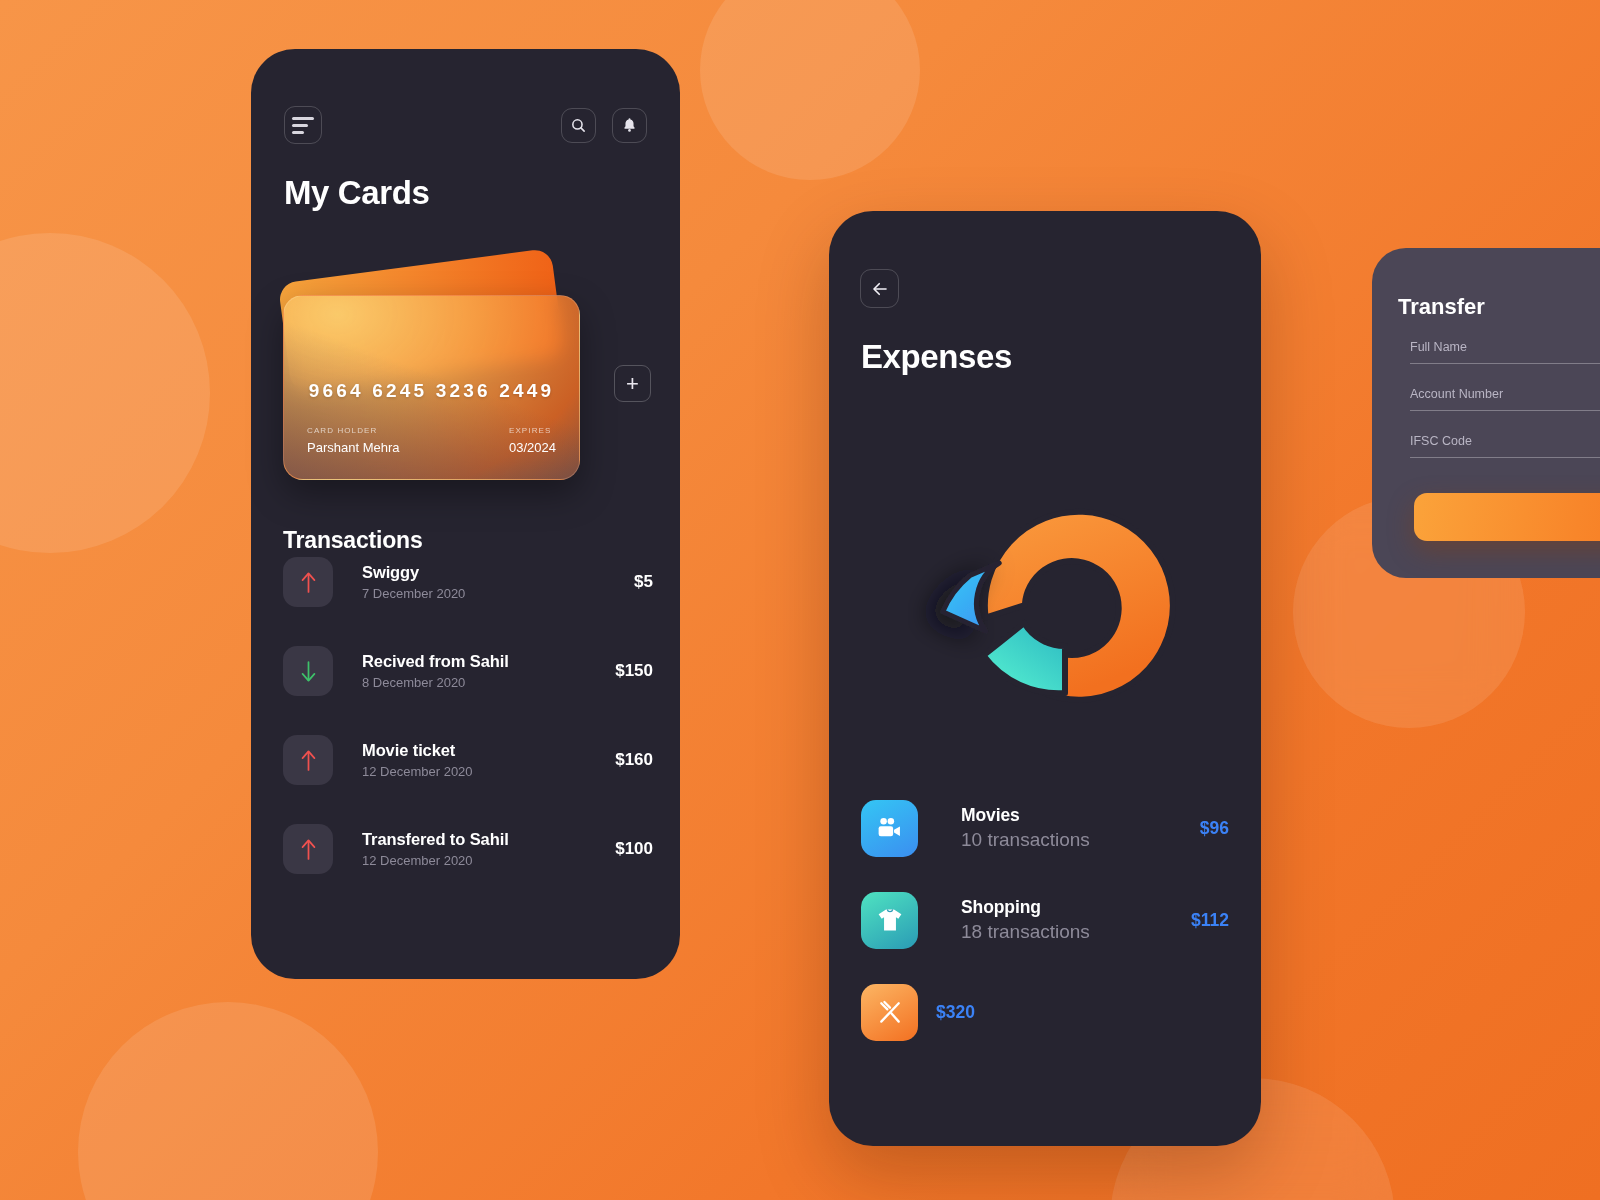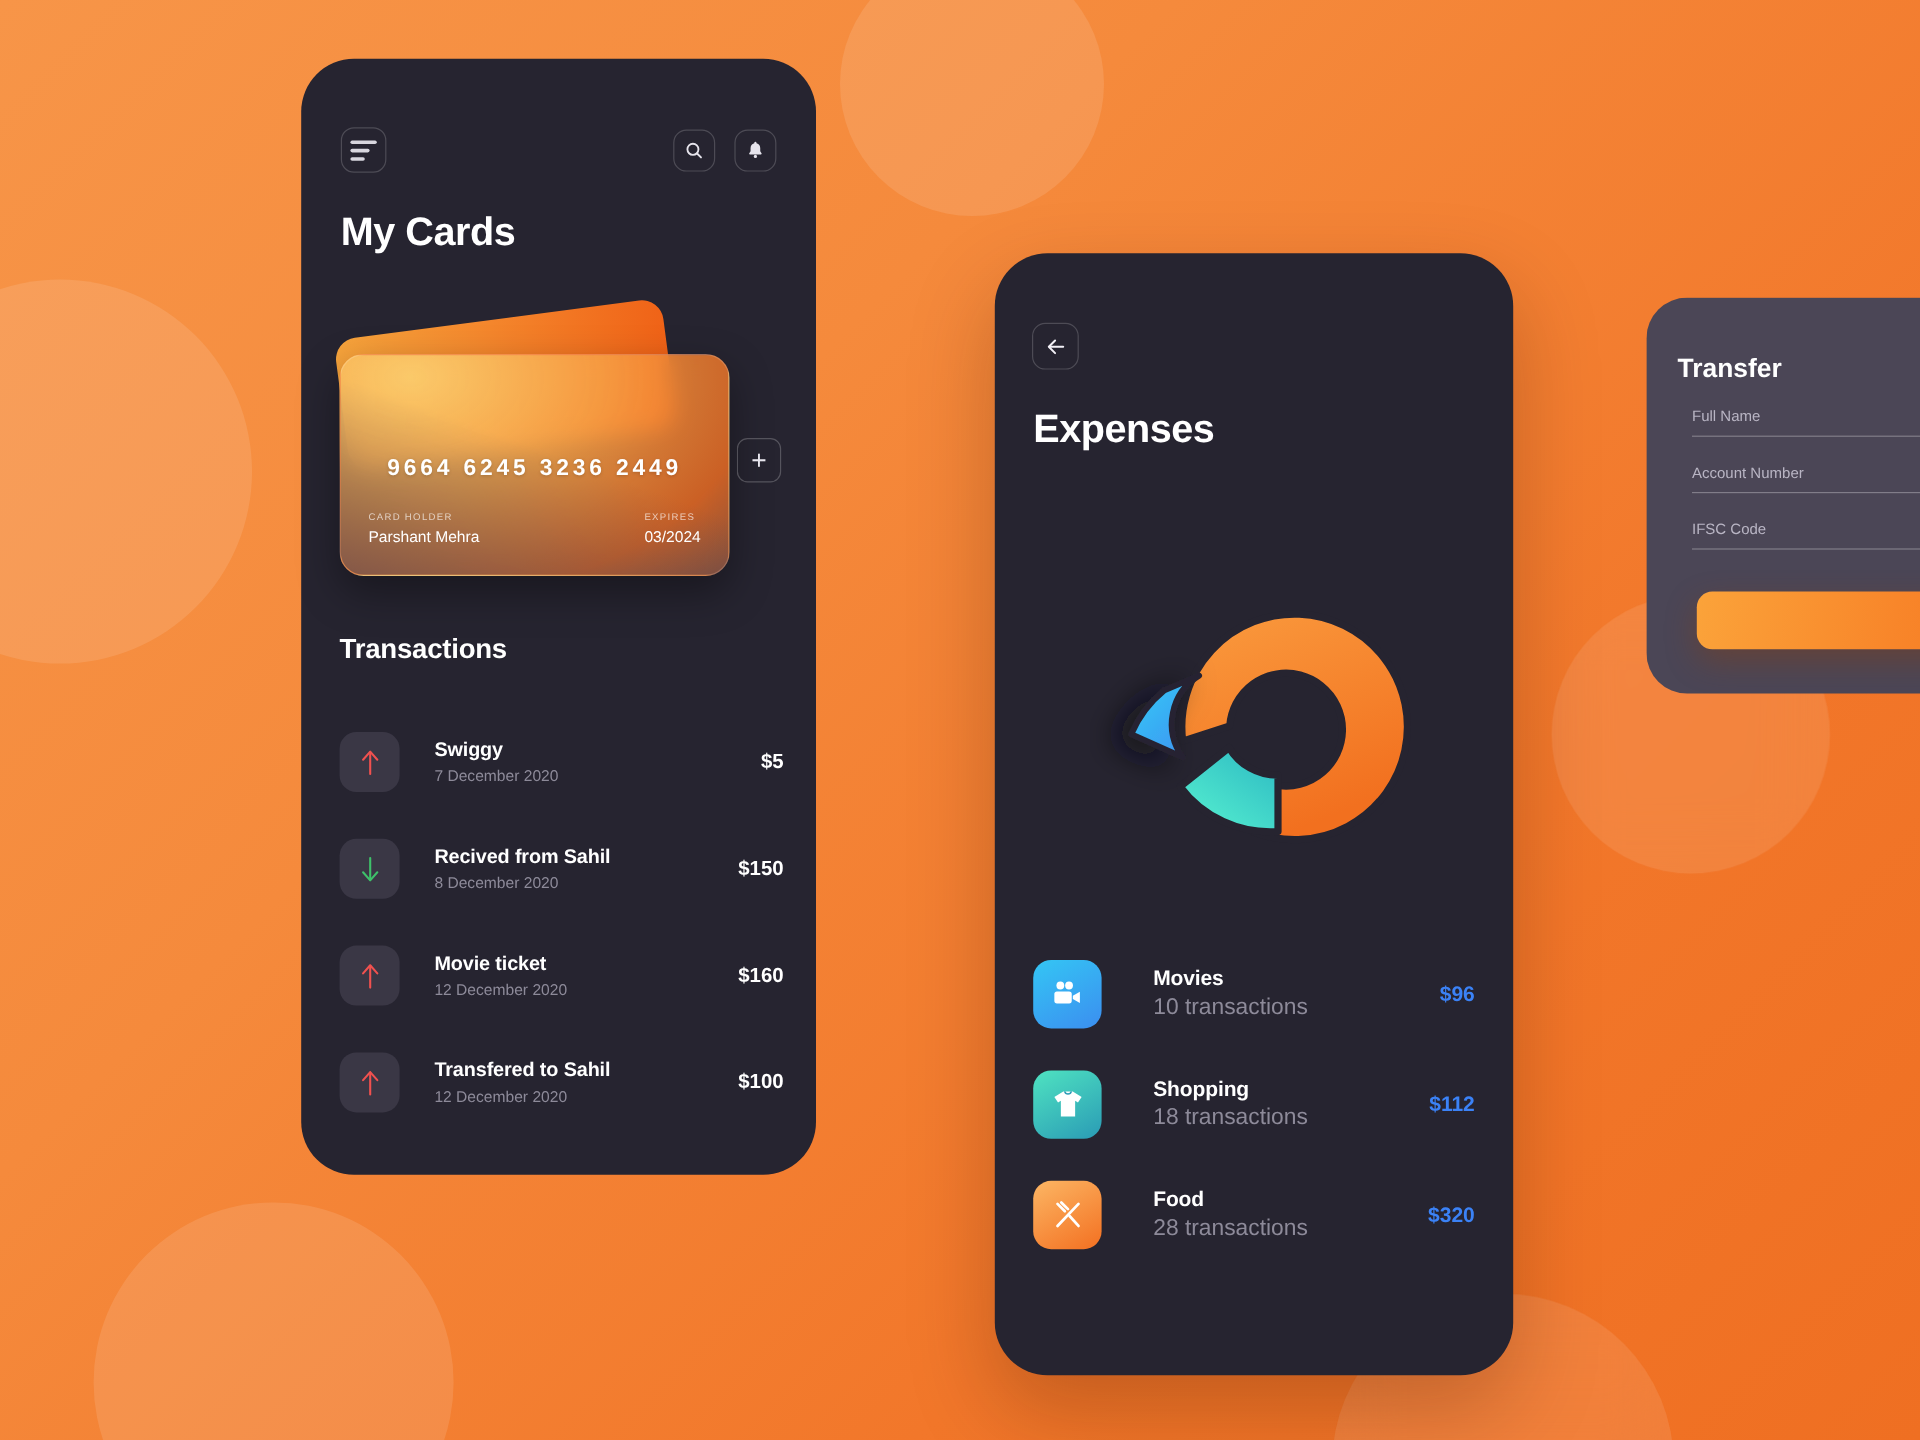--- a/index.html
+++ b/index.html
@@ -56,21 +56,21 @@
   }
 
   
   .card-stack { position:absolute; left:283px; top:265px; width:313px; height:215px; }
   .card-back {
     position:absolute; left:8px; top:0; width:275px; height:110px;
     background:linear-gradient(100deg,#f6a43c 0%,#f4862c 45%,#ef5f15 100%);
     border-radius:18px; transform:rotate(-7.5deg); transform-origin:50% 100%;
   }
   .card-front {
-    position:absolute; left:0; top:30px; width:325px; height:185px;
+    position:absolute; left:0; top:30px; width:297px; height:185px;
     border-radius:20px; overflow:hidden;
     background:
       radial-gradient(130% 150% at 18% 10%, rgba(250,205,110,0.93) 0%, rgba(246,160,70,0.86) 38%, rgba(240,110,35,0.82) 68%, rgba(120,96,104,0.55) 100%);
     backdrop-filter:blur(9px); -webkit-backdrop-filter:blur(9px);
     border:1px solid rgba(255,255,255,0.16);
     box-shadow:0 14px 34px rgba(0,0,0,0.35);
   }
   .card-front:after{
     content:""; position:absolute; inset:0;
     background:linear-gradient(200deg, rgba(255,255,255,0) 45%, rgba(70,72,95,0.55) 100%);
@@ -166,21 +166,21 @@
           <path d="M12 2.4a1.3 1.3 0 0 1 1.3 1.3v.5a6 6 0 0 1 4.4 5.8v3.6l1.5 2.3a.8.8 0 0 1-.67 1.25H5.47A.8.8 0 0 1 4.8 15.9l1.5-2.3V10a6 6 0 0 1 4.4-5.8v-.5A1.3 1.3 0 0 1 12 2.4z"></path>
           <circle cx="12" cy="19.6" r="1.9"></circle>
         </svg>
       </div>
     </div>
   </div>
 
   <div class="page-title" style="top:125px;">My Cards</div>
   <div class="section-title" style="top:478px; left:32px;">Transactions</div>
 
-  <div class="tx-list" style="left:32px; top:551px;" id="tx-list">
+  <div class="tx-list" style="left:32px; top:498px;" id="tx-list">
   <div class="tx-row">
     <div class="tx-tile">
           <svg width="19" height="25" viewBox="0 0 24 30" fill="none" stroke="#f0514f" stroke-width="2.2" stroke-linecap="round" stroke-linejoin="round">
             <line x1="12" y1="27" x2="12" y2="4"></line>
             <polyline points="4.5,12 12,3.5 19.5,12"></polyline>
           </svg>
         </div>
     <div class="tx-mid">
       <div class="tx-name">Swiggy</div>
       <div class="tx-date">7 December 2020</div>
@@ -319,24 +319,20 @@
   </div>
   <div class="cat-row">
     <div class="cat-tile" style="background:linear-gradient(150deg,#fcb664,#f37021);">
           <svg width="28" height="28" viewBox="0 0 32 32" fill="none" stroke="#fff" stroke-width="2.6" stroke-linecap="round">
             <line x1="6" y1="27" x2="26" y2="6"></line>
             <line x1="26" y1="27" x2="17.5" y2="17.5"></line>
             <line x1="6" y1="6" x2="13" y2="13"></line>
             <line x1="9.6" y1="4.6" x2="16" y2="11"></line>
           </svg>
         </div>
-    <div class="cat-mid">
-      <div class="cat-name">Food</div>
-      <div class="cat-sub">28 transactions</div>
-    </div>
     <div class="cat-amt">$320</div>
   </div>
     </div>
 </div>
 
 <div id="phone-transfer">
   <div class="tr-title">Transfer</div>
   <div class="tr-fields" id="tr-fields">
   <div class="tr-field">
     <div class="tr-ph">Full Name</div>

